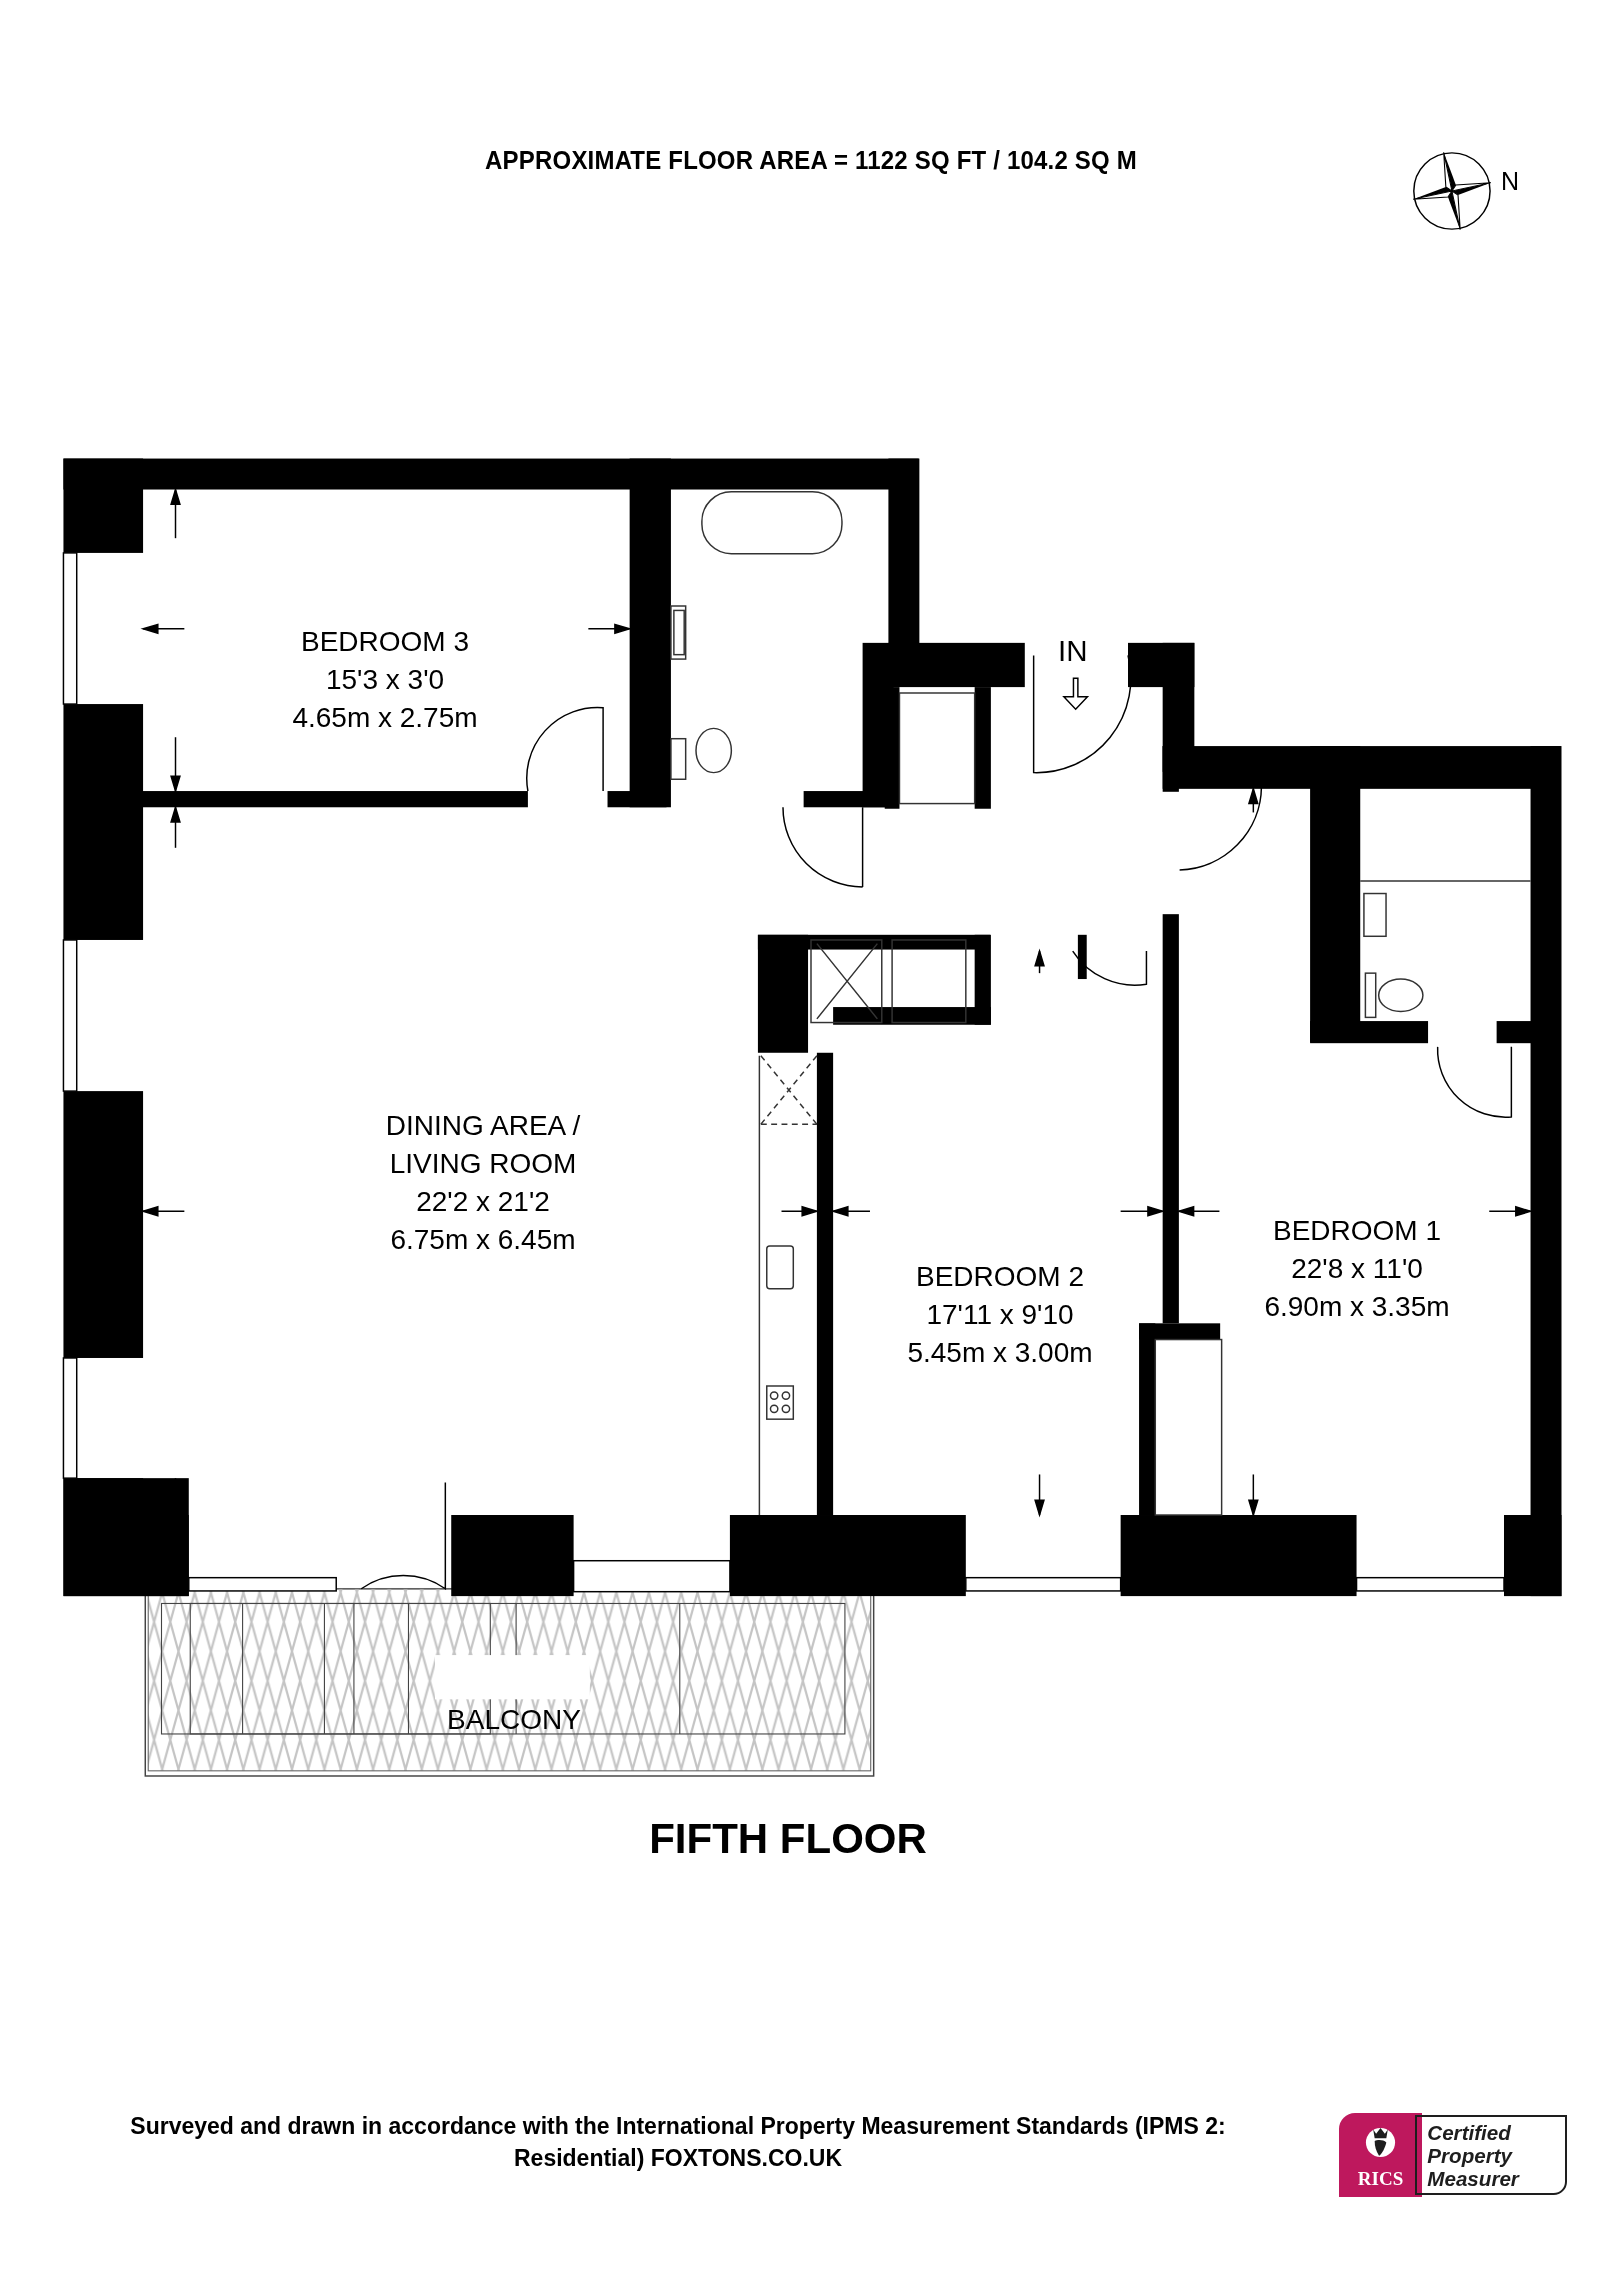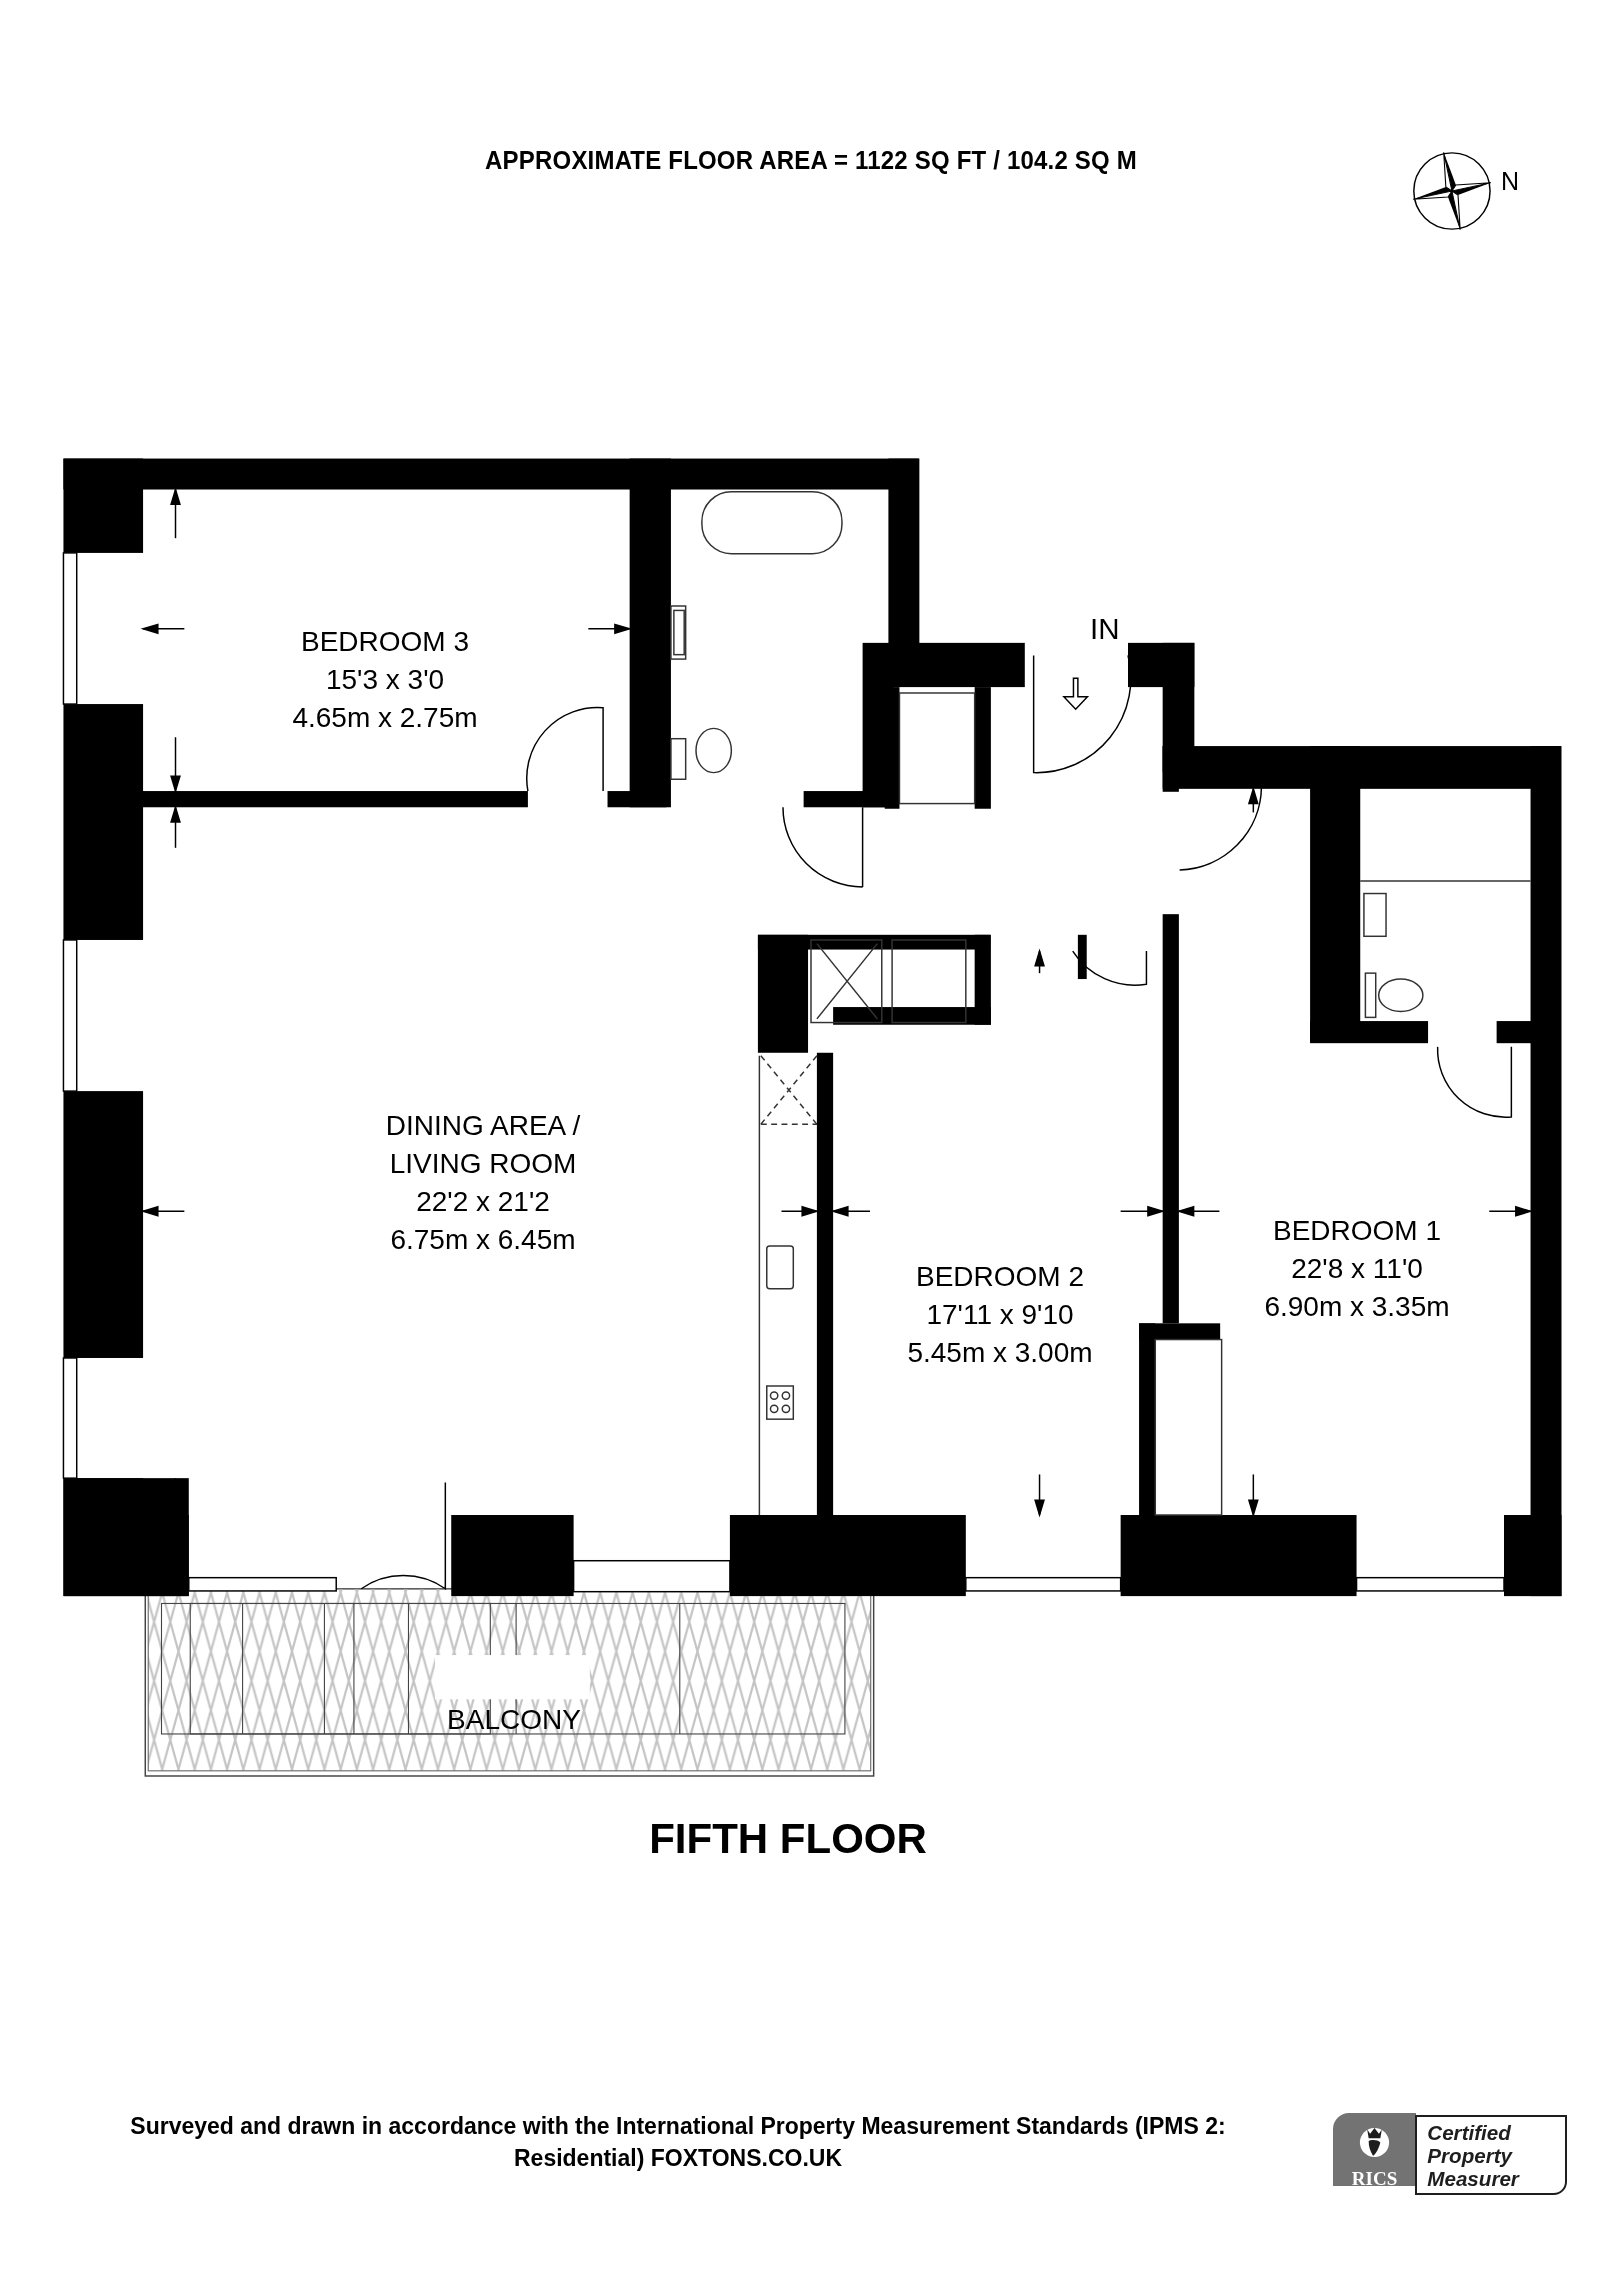--- a/index.html
+++ b/index.html
@@ -6,21 +6,21 @@
   body { width:1622px; height:2295px; position:relative; overflow:hidden; font-family:"Liberation Sans", sans-serif; color:#000; }
   .abs { position:absolute; }
   .area-title { left:0; width:1622px; top:146px; text-align:center; font-weight:bold; font-size:25px; letter-spacing:0.2px; transform:scaleX(0.96); }
   .compass { left:1412px; top:147px; width:96px; height:88px; }
   .compass-n { left:1501px; top:167px; font-size:25px; }
   .plan { left:0; top:0; width:1622px; height:2295px; }
   .room-label { text-align:center; font-size:28px; line-height:38px; width:442px;margin-top:40px; }
   .floor-title { left:0; width:1576px; top:1815px; text-align:center; font-weight:bold; font-size:42px; }
   .footer-text { left:44px; width:1268px; top:2110px; text-align:center; font-weight:bold; font-size:23px; line-height:32px; }
   .rics { left:1327px; top:2113px; width:243px; height:87px; }
-  .rics-dark { position:absolute; left:6px; top:0; width:83px; height:73px; background:#737373; border-radius:16px 0 0 0; }
+  .rics-dark { position:absolute; left:12px; top:0; width:83px; height:84px; background:#be185d; border-radius:16px 0 0 0; }
   .rics-word { position:absolute; left:0; width:83px; top:55px; text-align:center; color:#fff; font-weight:bold; font-family:"Liberation Serif", serif; font-size:19px; }
   .rics-lion { position:absolute; left:23.6px; top:8.8px; width:35px; height:41px; }
   .rics-box { position:absolute; left:88px; top:1.5px; width:152px; height:80px; border:2.2px solid #1e1e1e; border-radius:0 0 13.3px 0; box-sizing:border-box; padding:4.4px 0 0 10.3px;font-style:italic; }
   .rics-line { font-weight:bold; font-size:20.6px; line-height:23px; color:#1e1e1e; }
 </style>
 </head>
 <body>
 
 <div class="abs area-title">APPROXIMATE FLOOR AREA = 1122 SQ FT / 104.2 SQ M</div>
 
@@ -226,21 +226,21 @@
 <div class="abs room-label" style="left:1136px; top:1172px;">
   <div>BEDROOM 1</div>
   <div>22'8 x 11'0</div>
   <div>6.90m x 3.35m</div>
 </div>
 
 <div class="abs room-label" style="left:293px; top:1661px;">
   <div>BALCONY</div>
 </div>
 
-<div class="abs" style="left:1058px; top:612px; font-size:29.5px;margin-left:32px;">IN</div>
+<div class="abs" style="left:1058px; top:634px; font-size:29.5px;">IN</div>
 
 <div class="abs floor-title">FIFTH FLOOR</div>
 
 <div class="abs footer-text">
   <div>Surveyed and drawn in accordance with the International Property Measurement Standards (IPMS 2:</div>
   <div>Residential) FOXTONS.CO.UK</div>
 </div>
 
 <div class="abs rics">
   <div class="rics-dark">

